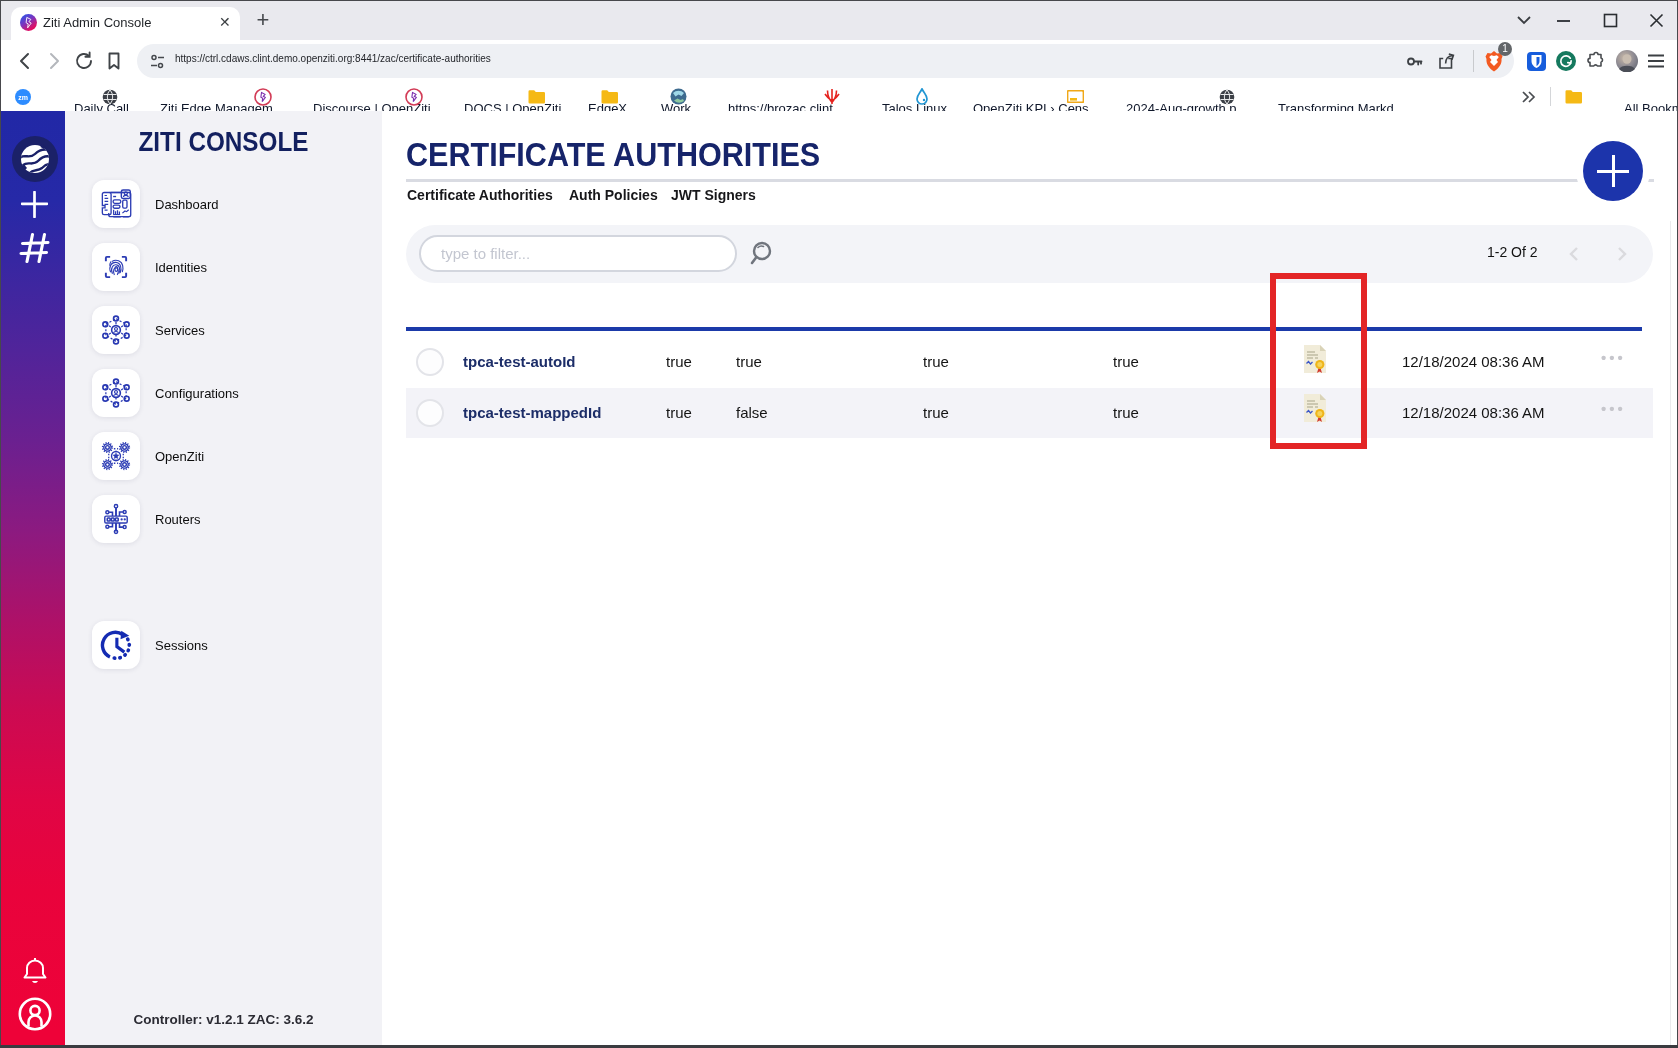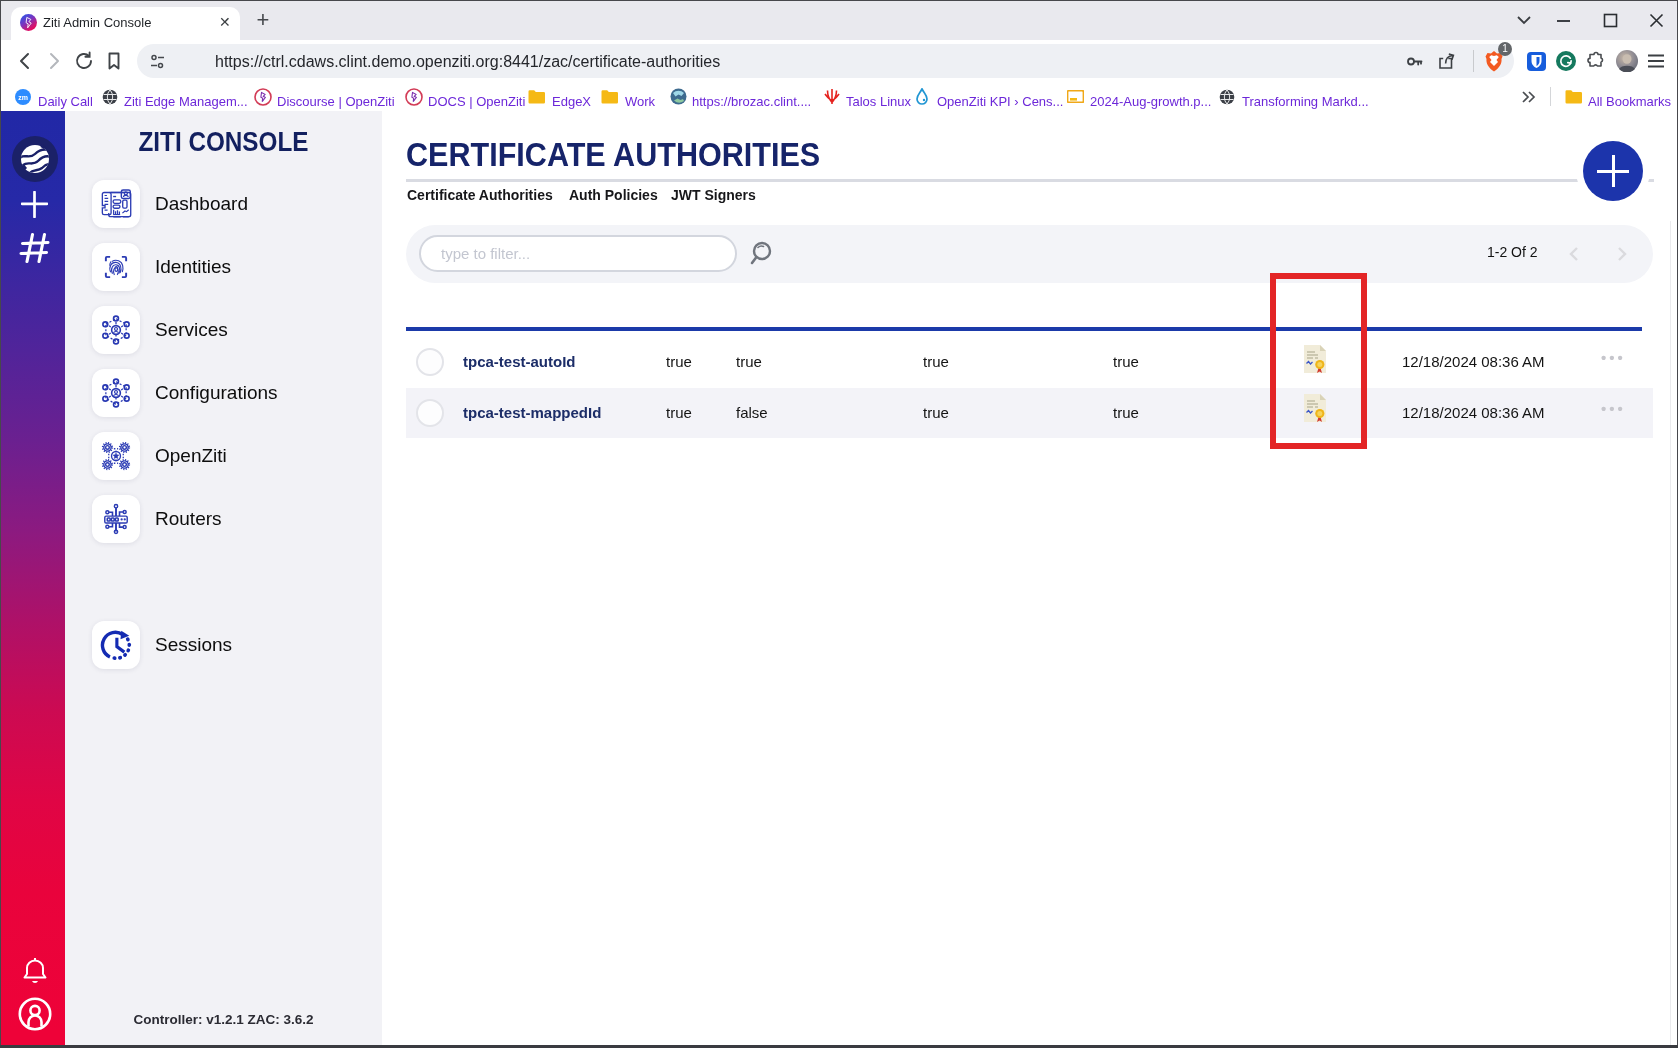--- a/index.html
+++ b/index.html
@@ -8,38 +8,38 @@
   
   .tabstrip { position:absolute; left:0; top:0; width:100%; height:39px; background:#e9e9ee; }
   .tab { position:absolute; left:10px; top:6px; width:229px; height:33px; background:#fff; border-radius:10px 10px 0 0; }
   .tab-title { position:absolute; left:32px; top:8px; font-size:13px; color:#1f2226; }
   .tab-close { position:absolute; left:208px; top:7px; font-size:14px; color:#3c4043; }
   .newtab { position:absolute; left:247px; top:4px; width:30px; height:30px; font-size:22px; font-weight:400; color:#45484c; text-align:center; line-height:29px; }
   .wc { position:absolute; top:0; height:39px; color:#202124; }
   
   .navbar { position:absolute; left:0; top:39px; width:100%; height:42px; background:#fff; }
   .addr { position:absolute; left:136px; top:4px; width:1377px; height:34px; background:#eef0f4; border-radius:17px; }
-  .url { position:absolute; left:38px; top:9px; font-size:16px; color:#24262b; letter-spacing:0;margin-left:40px; }
+  .url { position:absolute; left:38px; top:9px; font-size:10px; color:#24262b; letter-spacing:0; }
   
   .bookbar { position:absolute; left:0; top:81px; width:100%; height:29px; background:#fff; }
-  .bm { position:absolute; top:5px; height:29px; font-size:13px; color:#6d28d9; line-height:29px; white-space:nowrap; }
+  .bm { position:absolute; top:12px; height:29px; font-size:13px; color:#0f172a; line-height:29px; white-space:nowrap;margin-left:36px; }
   .bmi { position:absolute; }
   
   .page { position:absolute; left:0; top:110px; width:1678px; height:934px; background:#fff; }
   .sidebar { position:absolute; left:0; top:0; width:64px; height:934px;
      background:linear-gradient(180deg,#2128a6 0px,#2629a7 90px,#51249a 240px,#6b2090 330px,#8c1a80 420px,#ae1168 510px,#cc0a52 600px,#e00545 690px,#e9033c 780px,#ee0238 920px); }
   .logo-circle { position:absolute; left:11px; top:25px; width:46px; height:46px; border-radius:50%; background:#1b2168; }
   .menu { position:absolute; left:64px; top:0; width:317px; height:934px; background:#f2f2f6; }
   .menu-title { position:absolute; left:0; top:15px; width:317px; text-align:center; font-size:28px; font-weight:bold; color:#13205f; letter-spacing:0; transform:scaleX(0.867); }
   .mitem { position:absolute; left:0; width:317px; height:54px; }
   .mitem.active { background:#dee1ec; }
   .mitem.active::after { content:""; position:absolute; right:0; top:0; width:4px; height:54px; background:#f2032e; }
   .micon { position:absolute; left:27px; top:3px; width:48px; height:48px; background:#fff; border-radius:12px; box-shadow:0 1px 5px rgba(40,40,80,.10); }
   .micon svg { position:absolute; left:8px; top:8px; width:32px; height:32px; }
-  .mlabel { position:absolute; left:90px; top:50%; transform:translateY(-50%); font-size:19px; color:#0d0d0d; }
+  .mlabel { position:absolute; left:90px; top:50%; transform:translateY(-50%); font-size:13px; color:#0d0d0d; }
   .footer { position:absolute; left:0; top:901px; width:317px; text-align:center; font-size:13.5px; font-weight:bold; color:#2b2b33; }
   
   .content { position:absolute; left:381px; top:0; width:1297px; height:934px; background:#fff; }
   .hdr { position:absolute; left:24px; top:25px; font-size:33px; font-weight:bold; color:#16246a; letter-spacing:0; transform:scaleX(0.926); transform-origin:0 0; white-space:nowrap; }
   .hdr-line { position:absolute; left:24px; top:68px; width:1248px; height:3px; background:#d9dbe2; }
   .tabs { position:absolute; left:24px; top:76px; width:500px; height:22px; font-size:14px; font-weight:bold; color:#17171a; }
   .tabs span { position:absolute; top:0; }
   .addbtn { position:absolute; left:1201px; top:30px; width:60px; height:60px; border-radius:50%; background:#1c34ab; box-shadow:0 0 0 7px #fff; }
   .addbtn::before { content:""; position:absolute; left:14px; top:28.5px; width:32px; height:3px; background:#fff; }
   .addbtn::after { content:""; position:absolute; left:28.5px; top:14px; width:3px; height:32px; background:#fff; }

